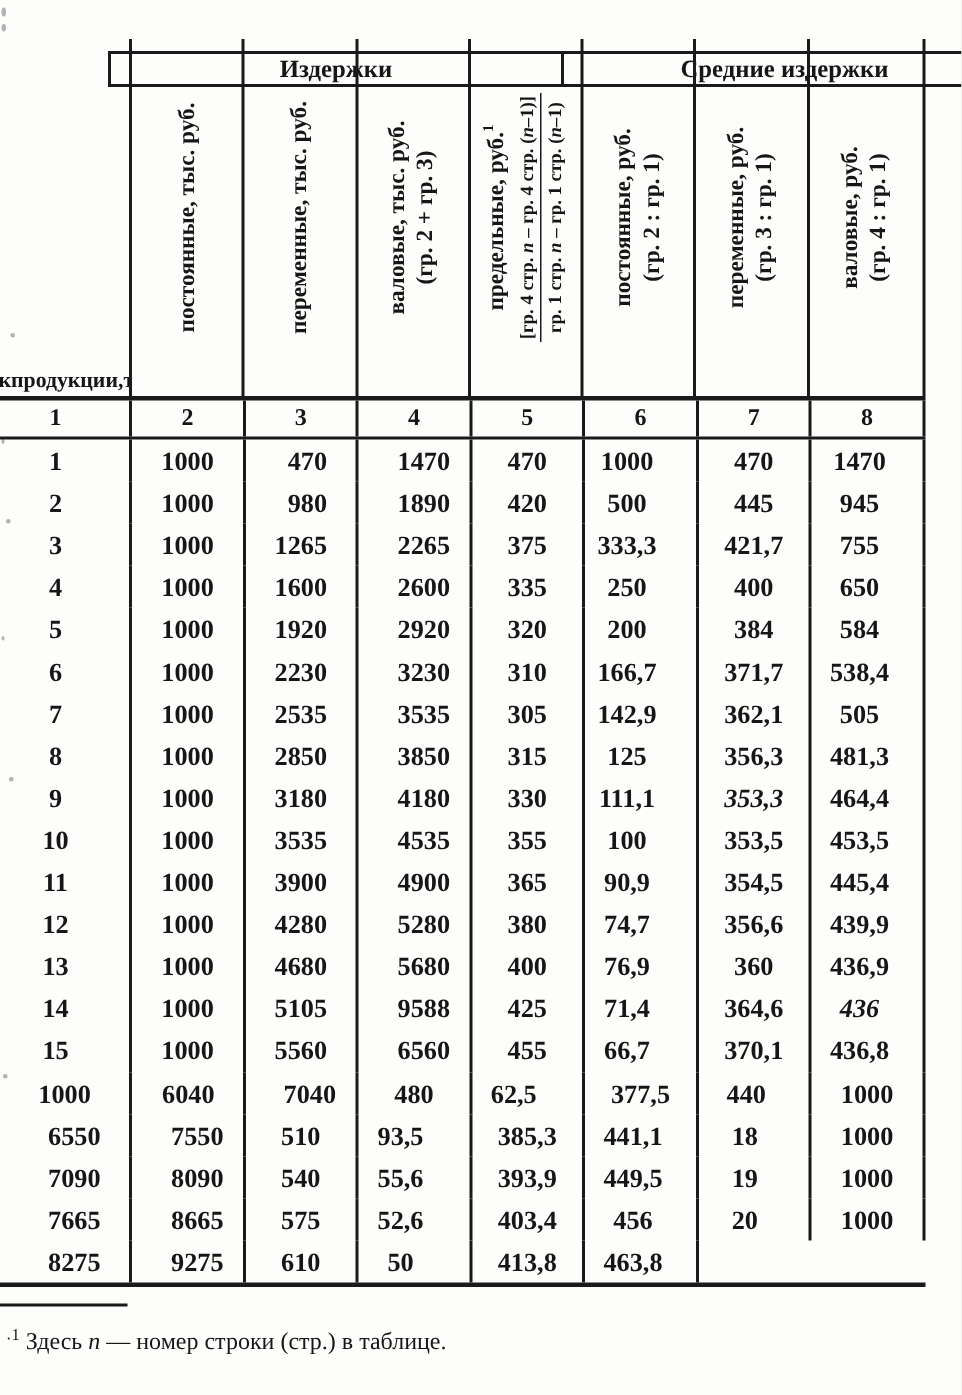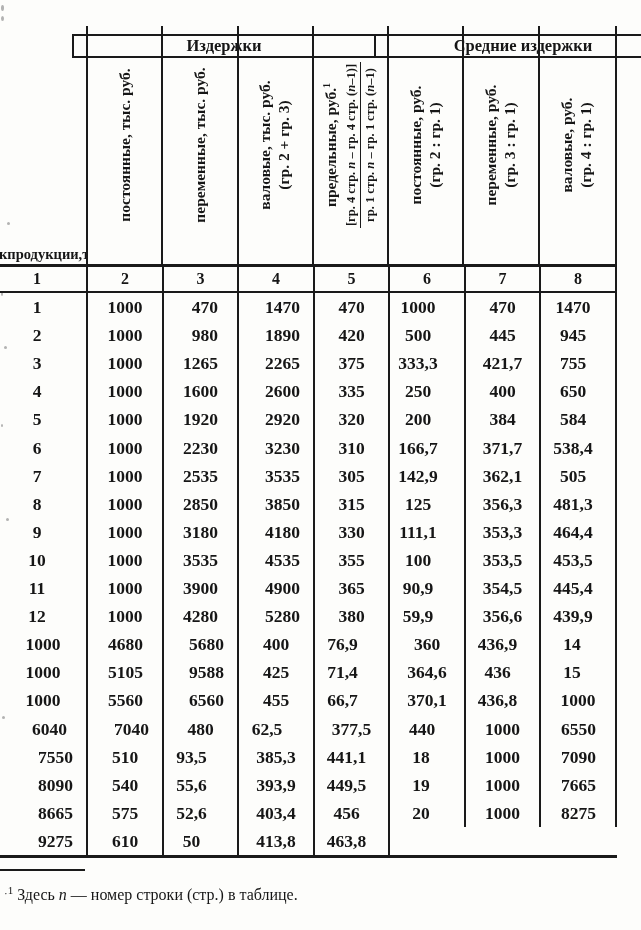--- a/index.html
+++ b/index.html
@@ -69,21 +69,21 @@
   
   .data-body{
     position:absolute;left:0;top:293px;width:617px;height:565px;
     border-bottom:3px solid var(--ink);box-sizing:border-box;
     grid-template-rows:repeat(20,1fr);
   }
   .dcell{
     border-right:2px solid var(--ink);box-sizing:border-box;
     font-weight:bold;font-size:17.5px;line-height:28px;white-space:nowrap;
   }
-  .dcell.it{}
+  .dcell.it{font-style:italic;}
   .c0{text-align:center;padding-right:12px;}
   .c1{text-align:center;}
   .c2{text-align:right;padding-right:19px;}
   .c3{text-align:right;padding-right:13px;}
   .c4{text-align:center;}
   .c5{text-align:center;padding-right:18px;}
   .c6{text-align:center;}
   .c7{text-align:center;padding-right:10px;}
   
   .foot-rule{position:absolute;left:0;top:869px;width:85px;height:2px;background:var(--ink);}
@@ -263,23 +263,24 @@
       <div class="dcell c3">4900</div>
       <div class="dcell c4">365</div>
       <div class="dcell c5">90,9</div>
       <div class="dcell c6">354,5</div>
       <div class="dcell c7">445,4</div>
       <div class="dcell c0">12</div>
       <div class="dcell c1">1000</div>
       <div class="dcell c2">4280</div>
       <div class="dcell c3">5280</div>
       <div class="dcell c4">380</div>
-      <div class="dcell c5">59,9</div>
+      <div class="dcell c5">74,7</div>
       <div class="dcell c6">356,6</div>
       <div class="dcell c7">439,9</div>
+      <div class="dcell c0">13</div>
       <div class="dcell c1">1000</div>
       <div class="dcell c2">4680</div>
       <div class="dcell c3">5680</div>
       <div class="dcell c4">400</div>
       <div class="dcell c5">76,9</div>
       <div class="dcell c6">360</div>
       <div class="dcell c7">436,9</div>
       <div class="dcell c0">14</div>
       <div class="dcell c1">1000</div>
       <div class="dcell c2">5105</div>

